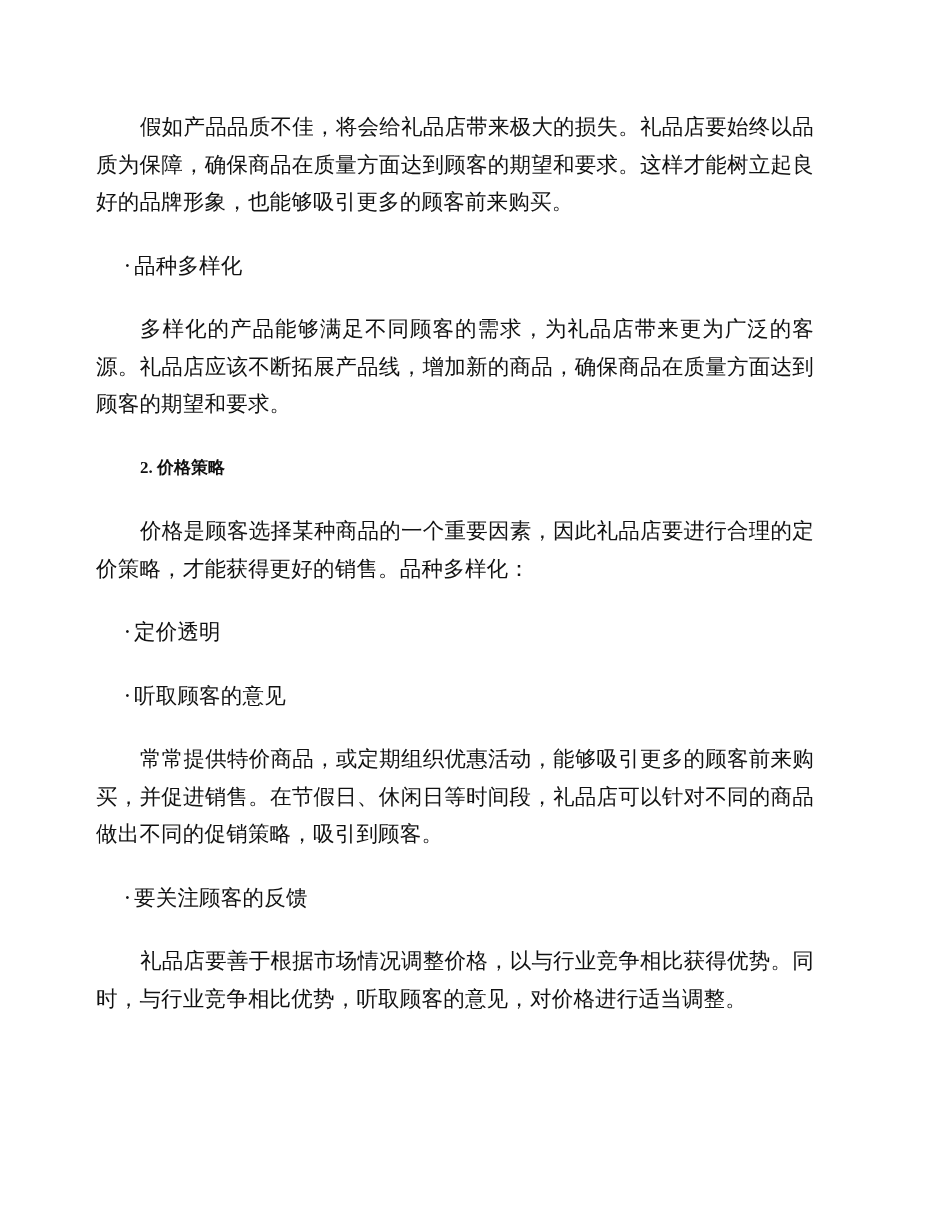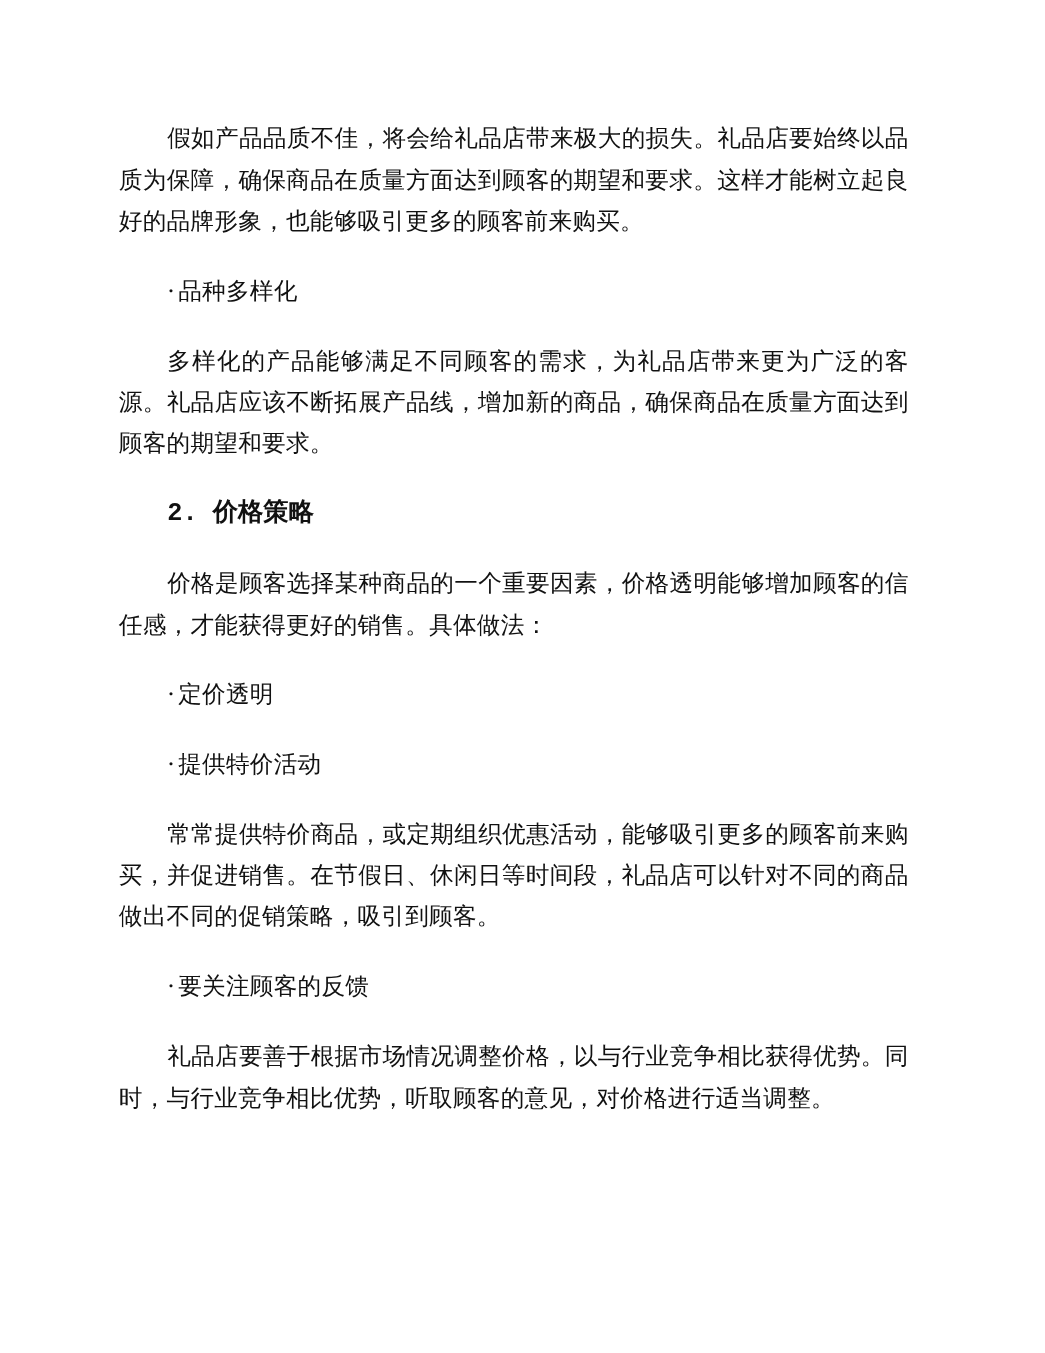--- a/index.html
+++ b/index.html
@@ -10,67 +10,67 @@
     body {
       width: 950px;
       height: 1230px;
       position: relative;
       overflow: hidden;
       font-family: "DejaVu Serif", "Liberation Serif", serif;
       color: #111111;
     }
     .page {
       position: absolute;
-      left: 108px;
+      left: 96px;
       top: 108px;
       width: 718px;
     }
     .para {
       font-size: 21.5px;
       line-height: 37.5px;
       text-indent: 44px;
       margin: 0 0 26px 0;
       text-align: justify;
       letter-spacing: 0.2px;
     }
     .bullet {
       font-size: 21.5px;
       line-height: 37.5px;
-      margin: 0 0 26px 44px;
+      margin: 0 0 26px 28px;
       letter-spacing: 0.2px;
     }
     .bullet .dot {
       display: inline-block;
       width: 10px;
     }
     .heading {
-      font-size: 23px;
+      font-size: 17px;
       line-height: 37.5px;
       font-weight: bold;
       margin: 0 0 26px 44px;
-      font-family: Liberation Mono, monospace;
+      font-family: Liberation Serif, serif;
     }
   </style>
 </head>
 <body>
 
 <div class="page">
   <p class="para">假如产品品质不佳，将会给礼品店带来极大的损失。礼品店要始终以品质为保障，确保商品在质量方面达到顾客的期望和要求。这样才能树立起良好的品牌形象，也能够吸引更多的顾客前来购买。</p>
 
   <p class="bullet"><span class="dot">·</span><span>品种多样化</span></p>
 
   <p class="para">多样化的产品能够满足不同顾客的需求，为礼品店带来更为广泛的客源。礼品店应该不断拓展产品线，增加新的商品，确保商品在质量方面达到顾客的期望和要求。</p>
 
   <p class="heading">2. 价格策略</p>
 
-  <p class="para">价格是顾客选择某种商品的一个重要因素，价格透明能够增加顾客的信任感，才能获得更好的销售。具体做法：</p>
+  <p class="para">价格是顾客选择某种商品的一个重要因素，因此礼品店要进行合理的定价策略，才能获得更好的销售。品种多样化：</p>
 
   <p class="bullet"><span class="dot">·</span><span>定价透明</span></p>
 
 
-  <p class="bullet"><span class="dot">·</span><span>提供特价活动</span></p>
+  <p class="bullet"><span class="dot">·</span><span>听取顾客的意见</span></p>
 
   <p class="para">常常提供特价商品，或定期组织优惠活动，能够吸引更多的顾客前来购买，并促进销售。在节假日、休闲日等时间段，礼品店可以针对不同的商品做出不同的促销策略，吸引到顾客。</p>
 
   <p class="bullet"><span class="dot">·</span><span>要关注顾客的反馈</span></p>
 
   <p class="para">礼品店要善于根据市场情况调整价格，以与行业竞争相比获得优势。同时，与行业竞争相比优势，听取顾客的意见，对价格进行适当调整。</p>
 </div>
 
 </body></html>

